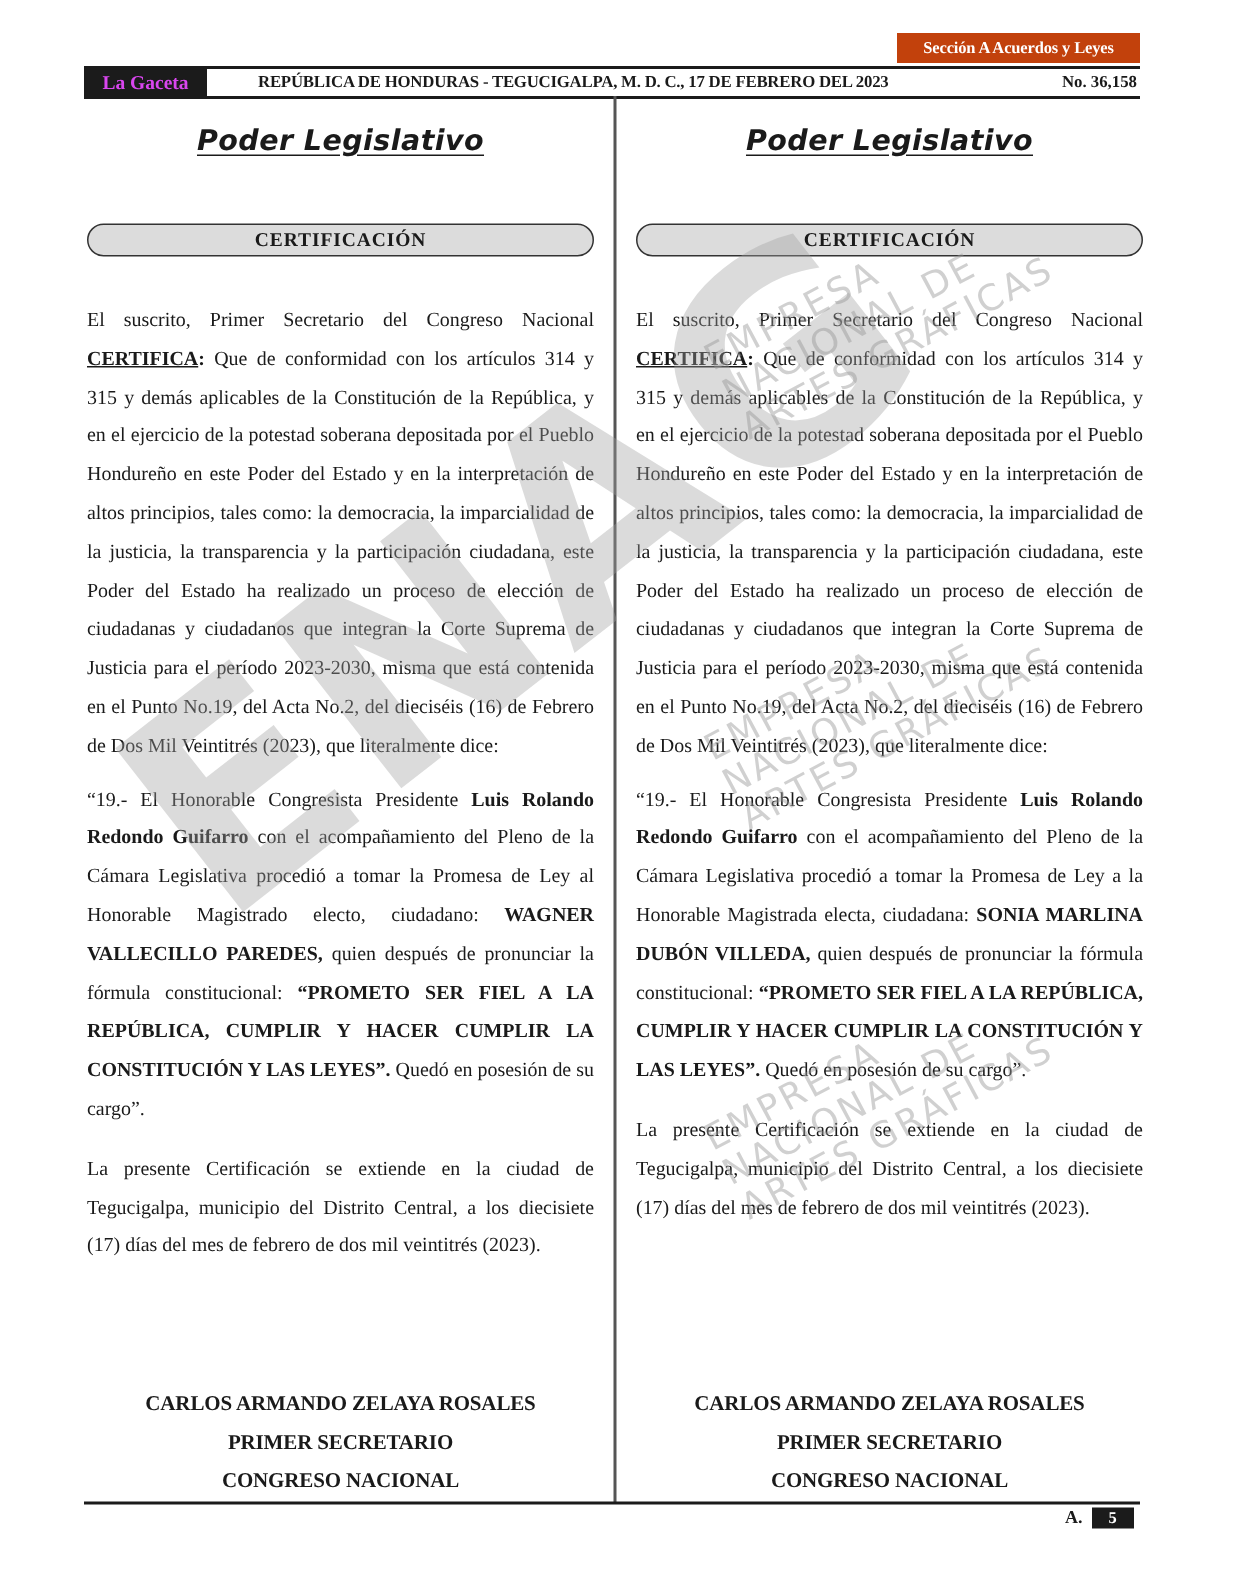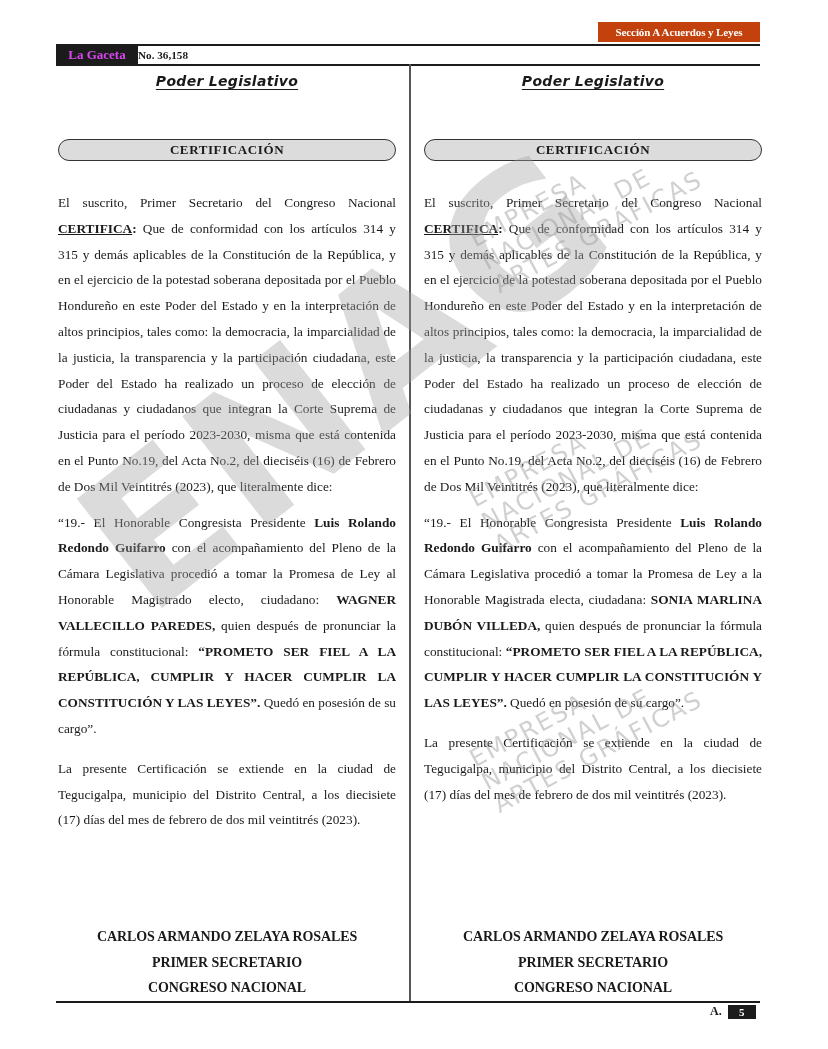--- a/index.html
+++ b/index.html
@@ -41,22 +41,22 @@
       background: #1b1b1b; color: #fff; width: 28px; height: 14px; margin-left: 6px;
       display: flex; align-items: center; justify-content: center; font-size: 11px;
     }
     .col {
       position: absolute; top: 66px; width: 338px;
     }
     .col.left { left: 58px; }
     .col.right { left: 424px; }
     .col-title {
       text-align: center; font-family: "DejaVu Sans", sans-serif; font-weight: bold;
-      font-style: italic; font-size: 14px; text-decoration: underline; text-underline-offset: 3px;
-      margin-top: 7px; height: 34px; letter-spacing: 0.3px;
+      font-style: italic; font-size: 19px; text-decoration: underline; text-underline-offset: 3px;
+      margin-top: 17px; height: 34px; letter-spacing: 0.3px;
     }
     .cert-pill {
       margin-top: 32px; height: 20px; border: 1.5px solid #333; border-radius: 11px;
       background: #dcdcdc; display: flex; align-items: center; justify-content: center;
       font-weight: bold; font-size: 13px; letter-spacing: 0.6px;
     }
     .para {
       font-size: 13.3px; line-height: 25.8px; text-align: justify; margin: 0;
     }
     .para.p1 { margin-top: 29px; }
@@ -82,20 +82,21 @@
       white-space: pre; letter-spacing: 2px;
     }
   </style>
 </head>
 <body>
 
 <div class="section-tab">Sección A   Acuerdos y Leyes</div>
 
 <div class="header-bar">
   <div class="gaceta">La Gaceta</div>
+  <div class="header-text">REPÚBLICA DE HONDURAS  - TEGUCIGALPA, M. D. C., 17 DE FEBRERO DEL 2023</div>
   <div class="header-no">No. 36,158</div>
 </div>
 
 <div class="divider"></div>
 
 <div class="col left">
   <div class="col-title">Poder Legislativo</div>
   <div class="cert-pill">CERTIFICACIÓN</div>
   <p class="para p1"><span>El suscrito, Primer Secretario del Congreso Nacional </span><span class="u">CERTIFICA</span><span class="b">:</span><span> Que de conformidad con los artículos 314 y 315 y demás aplicables de la Constitución de la República, y en el ejercicio de la potestad soberana depositada por el Pueblo Hondureño en este Poder del Estado y en la interpretación de altos principios, tales como: la democracia, la imparcialidad de la justicia, la transparencia y la participación ciudadana, este Poder del Estado ha realizado un proceso de elección de ciudadanas y ciudadanos que integran la Corte Suprema de Justicia para el período 2023-2030, misma que está contenida en el Punto No.19, del Acta No.2, del dieciséis (16) de Febrero de Dos Mil Veintitrés (2023), que literalmente dice:</span></p>
   <p class="para p2"><span>“19.- El Honorable Congresista Presidente </span><span class="b">Luis Rolando Redondo Guifarro</span><span> con el acompañamiento del Pleno de la Cámara Legislativa procedió a tomar la Promesa de Ley al Honorable Magistrado electo, ciudadano: </span><span class="b">WAGNER VALLECILLO PAREDES,</span><span> quien después de pronunciar la fórmula constitucional: </span><span class="b">“PROMETO SER FIEL A LA REPÚBLICA, CUMPLIR Y HACER CUMPLIR LA CONSTITUCIÓN Y LAS LEYES”.</span><span> Quedó en posesión de su cargo”.</span></p>

